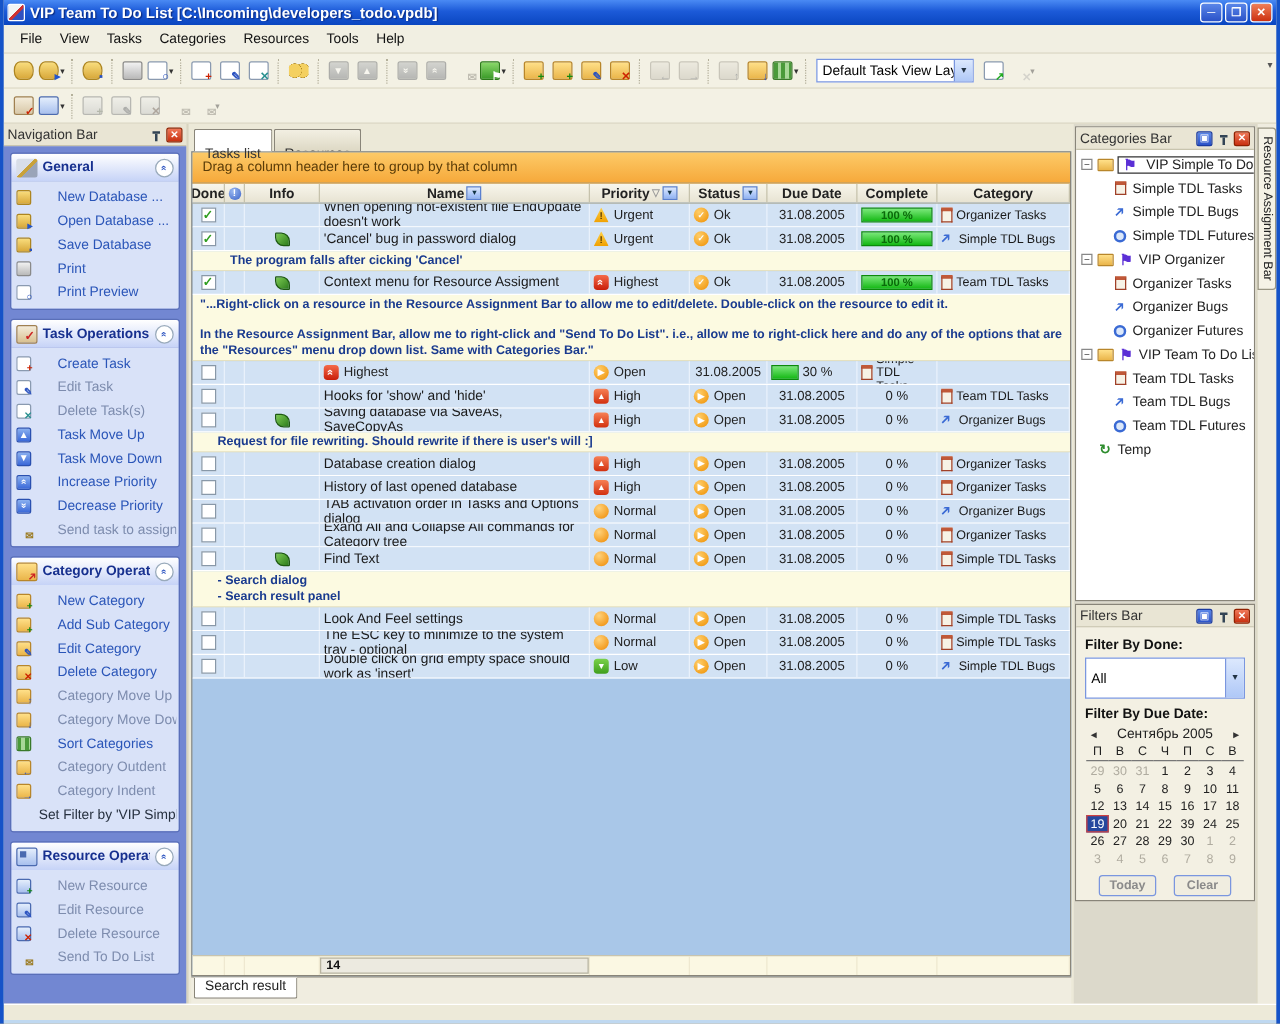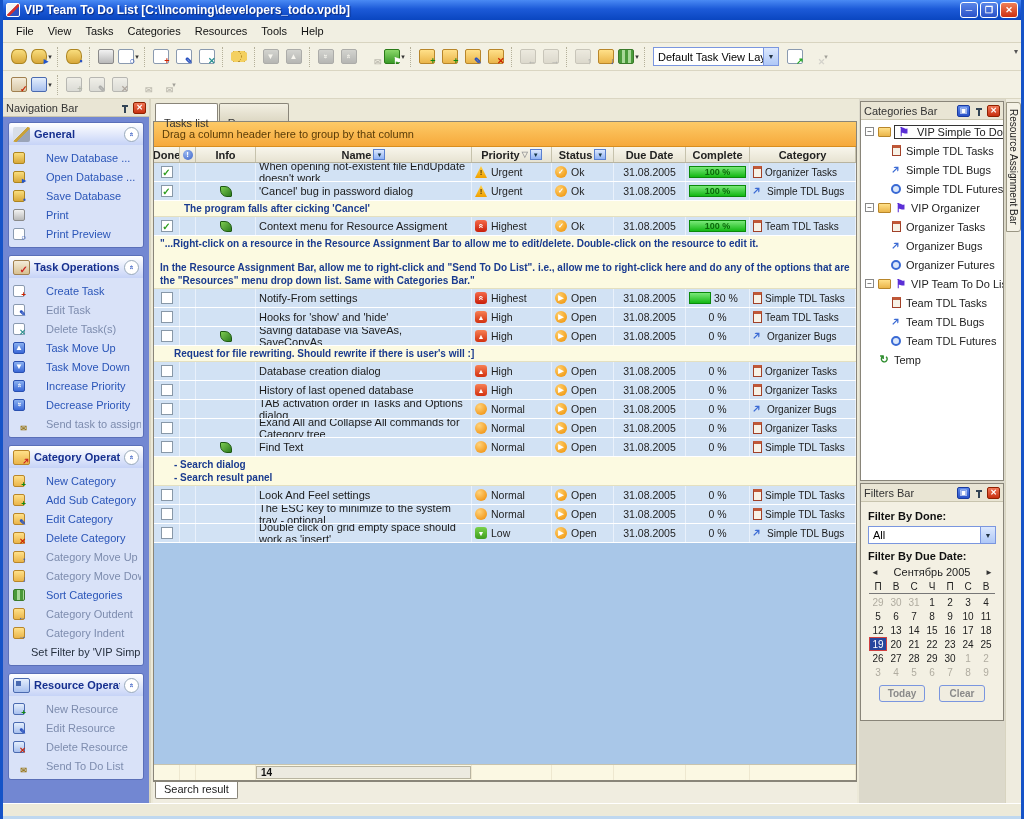--- a/index.html
+++ b/index.html
@@ -144,21 +144,21 @@
   .tri-folder{background:linear-gradient(#ffe089,#eab54a);border:1px solid #b8862a;border-radius:1px;width:13px;height:10px}
   .tri-flag{color:#5b2fd6;font-size:12px;font-weight:bold}
   .tri-tasks{width:9px;height:11px;background:#f7f2e6;border:1px solid #a04028;border-top:3px solid #c05838}
   .tri-bugs::before{content:"➔";color:#3a6ad4;font-size:11px;transform:rotate(-45deg);display:inline-block}
   .tri-futures{width:10px;height:10px;border:2px solid #3a6ad4;border-radius:50%;background:#dce8fa}
   .tri-temp{color:#2e8d2e;font-size:11px;font-weight:bold}
   .tsel{border:1px solid #333;padding:0 2px;display:flex;align-items:center;gap:3px}
   .filters-panel{height:238px;background:#F3F0E3}
   .fil-body{flex:1;padding:5px 7px;background:#F3F0E3;overflow:hidden}
   .flabel{font-size:11px;font-weight:bold;color:#111;margin:3px 0 4px 0}
-  .combo{display:flex;align-items:center;height:18px;background:#fff;border:1px solid #7A96DF;margin-bottom:6px}
+  .combo{display:flex;align-items:center;height:33px;background:#fff;border:1px solid #7A96DF;margin-bottom:6px}
   .combo .val{flex:1;font-size:11px;padding:0 4px;white-space:nowrap;overflow:hidden}
   .cal{margin-top:2px}
   .cal-head{display:flex;align-items:center;font-size:11px;color:#222;margin-bottom:2px}
   .cal-head .m{flex:1;text-align:center}
   .cal-arrow{font-size:8px;color:#333;padding:0 3px}
   .cal-grid{display:grid;grid-template-columns:repeat(7,18px);justify-content:center}
   .cal-cell{height:14px;font-size:10px;color:#222;display:flex;align-items:center;justify-content:center}
   .cal-dow{font-weight:normal;border-bottom:1px solid #777;margin-bottom:1px}
   .cal-cell.muted{color:#b0aca0}
   .cal-cell.sel{background:#26479E;color:#fff;border:1px solid #D04040}
@@ -737,23 +737,20 @@
               <div class="nl">In the Resource Assignment Bar, allow me to right-click and "Send To Do List". i.e., allow me to right-click here and do any of the options that are in</div>
               <div class="nl">the "Resources" menu drop down list. Same with Categories Bar."</div>
             </div>
             <div class="trow">
               <div class="tcell c-center">
                 <span class="cbx"></span>
               </div>
               <div class="tcell"></div>
               <div class="tcell c-center"></div>
               <div class="tcell">
-                <span>Notify-From settings</span>
-              </div>
-              <div class="tcell">
                 <span class="pi pi-highest">
                   <span class="r90">«</span>
                 </span>
                 <span class="ptext">Highest</span>
               </div>
               <div class="tcell">
                 <span class="sti">▶</span>
                 <span class="ptext">Open</span>
               </div>
               <div class="tcell c-center">
@@ -1234,21 +1231,21 @@
                 <span class="cal-cell">13</span>
                 <span class="cal-cell">14</span>
                 <span class="cal-cell">15</span>
                 <span class="cal-cell">16</span>
                 <span class="cal-cell">17</span>
                 <span class="cal-cell">18</span>
                 <span class="cal-cell sel">19</span>
                 <span class="cal-cell">20</span>
                 <span class="cal-cell">21</span>
                 <span class="cal-cell">22</span>
-                <span class="cal-cell">23</span>
+                <span class="cal-cell">39</span>
                 <span class="cal-cell">24</span>
                 <span class="cal-cell">25</span>
                 <span class="cal-cell">26</span>
                 <span class="cal-cell">27</span>
                 <span class="cal-cell">28</span>
                 <span class="cal-cell">29</span>
                 <span class="cal-cell">30</span>
                 <span class="cal-cell muted">1</span>
                 <span class="cal-cell muted">2</span>
                 <span class="cal-cell muted">3</span>

